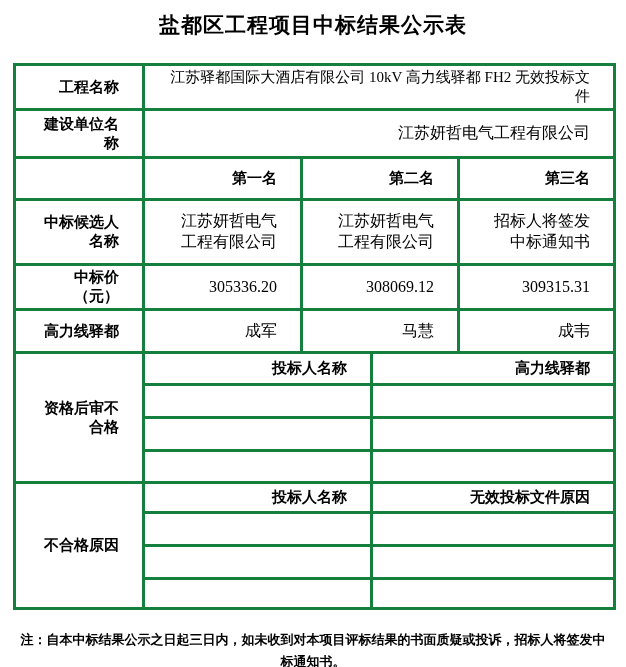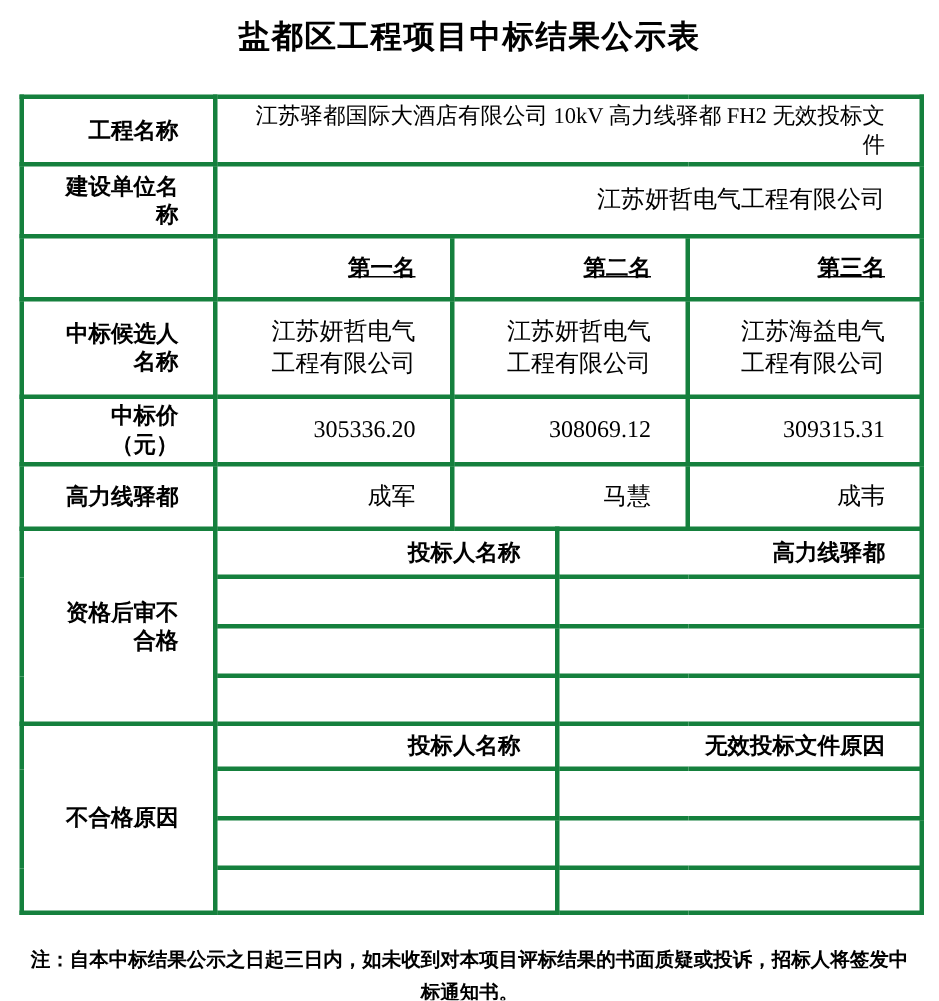--- a/index.html
+++ b/index.html
@@ -49,21 +49,21 @@
   .val {
     font-size: 16px;
     font-family: "Liberation Serif", serif;
   }
   .val-sm {
     font-size: 15px;
     font-family: "Liberation Serif", serif;
   }
   tr.h44 { height: 44px; }
   tr.h48 { height: 48px; }
-  tr.h42 { height: 42px; text-decoration: underline; }
+  tr.h42 { height: 42px; }
   tr.h65 { height: 65px; margin-left: 45px; }
   tr.h40 { height: 40px; margin-left: 48px; }
   tr.h43 { height: 43px; }
   tr.h32 { height: 32px; }
   tr.h33 { height: 33px; }
   tr.h30 { height: 30px; }
   .note {
     margin: 19px 20px 0 20px;
     text-align: center;
     font-weight: bold;
@@ -103,21 +103,21 @@
       <td class="lbl"></td>
       <td class="lbl">第一名</td>
       <td class="lbl" colspan="2">第二名</td>
       <td class="lbl">第三名</td>
     </tr>
 
     <tr class="h65">
       <td class="lbl">中标候选人名称</td>
       <td class="val">江苏妍哲电气工程有限公司</td>
       <td class="val" colspan="2">江苏妍哲电气工程有限公司</td>
-      <td class="val">江苏海益电气工程有限公司</td>
+      <td class="val">招标人将签发中标通知书</td>
     </tr>
 
     <tr class="h40">
       <td class="lbl">中标价（元）</td>
       <td class="val">305336.20</td>
       <td class="val" colspan="2">308069.12</td>
       <td class="val">309315.31</td>
     </tr>
 
     <tr class="h43">

